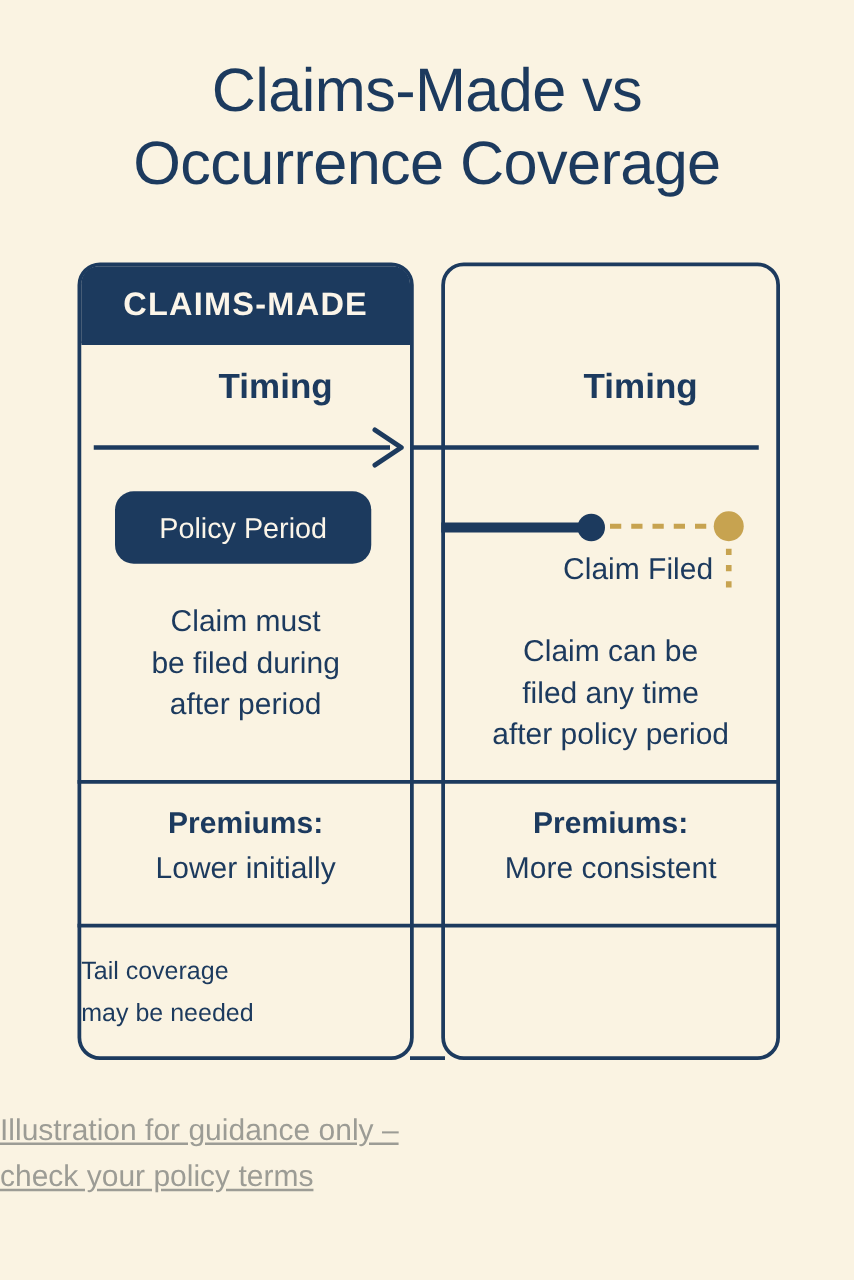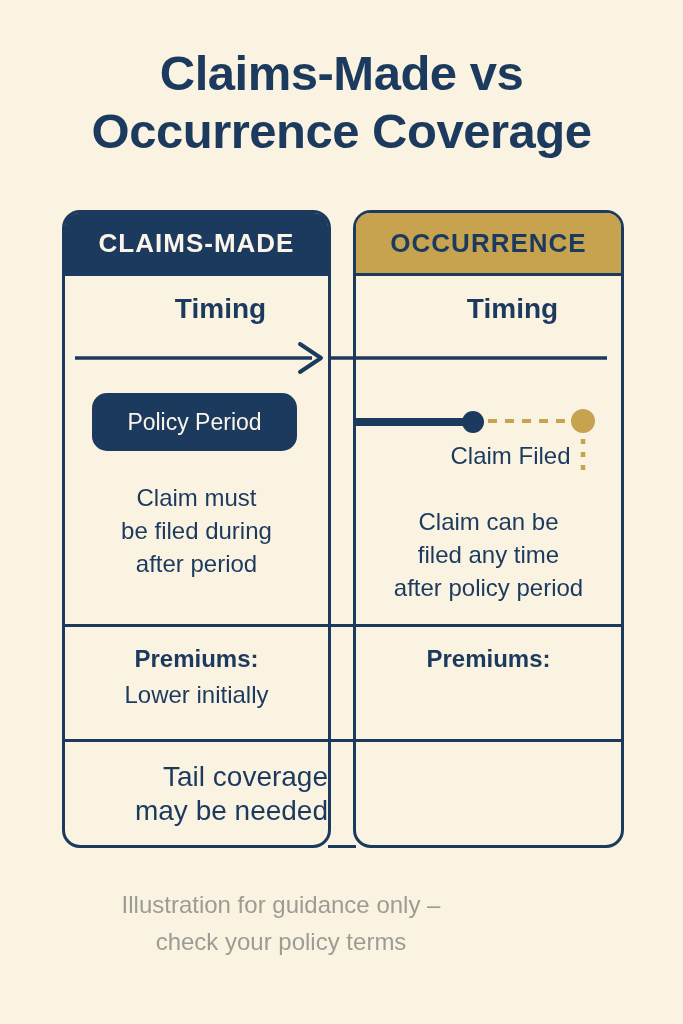--- a/index.html
+++ b/index.html
@@ -15,21 +15,21 @@
     background:var(--background);
     font-family:"Liberation Sans", sans-serif;
     color:var(--navy);
     overflow:hidden;
   }
   .page{position:relative;width:683px;height:1024px;background:var(--background);}
 
   .title{
     position:absolute;top:44px;left:0;width:683px;
     text-align:center;
-    font-size:49px;line-height:58px;font-weight:700;
+    font-size:49px;line-height:58px;font-weight:400;
     letter-spacing:-0.5px;
     color:var(--navy);
     white-space:pre-line;
   }
 
   .table{position:absolute;left:62px;top:210px;width:496px;height:638px;}
 
   .col{
     position:absolute;top:0;height:638px;
     border:3px solid var(--navy);
@@ -75,21 +75,21 @@
   .desc-right{top:292px;}
 
   .premiums{
     position:absolute;top:428px;left:0;right:0;
     text-align:center;font-size:24px;line-height:36px;
   }
   .premiums .label{font-weight:700;}
 
   .note{
     position:absolute;top:547px;left:0;right:0;
-    text-align:right;font-size:28px;line-height:34px;
+    text-align:left;font-size:20px;line-height:34px;
     white-space:pre-line;
   }
 
   .divider{
     position:absolute;left:0;width:562px;height:3px;
     background:var(--navy);
   }
   .divider-1{top:414px;}
   .divider-2{top:529px;}
   .gap-bottom{
@@ -97,23 +97,24 @@
     background:var(--navy);
   }
 
   svg.overlay{
     position:absolute;left:0;top:0;width:562px;height:638px;
     pointer-events:none;
   }
 
   .footer{
     position:absolute;top:886px;left:0;width:562px;
-    text-align:center;font-size:24px;line-height:37px;
+    font-size:24px;line-height:37px;
     color:var(--footer-gray);
     white-space:pre-line;
+    text-decoration:underline;
   }
 </style>
 </head>
 <body>
 
 <div class="page">
 
   <h1 class="title">Claims-Made vs
 Occurrence Coverage</h1>
 
@@ -132,30 +133,28 @@
 after period</div>
       <div class="premiums">
         <div class="label">Premiums:</div>
         <div class="value">Lower initially</div>
       </div>
       <div class="note">Tail coverage
 may be needed</div>
     </section>
 
     <section class="col col-right">
-      <header class="col-header gold">
-        <span>OCCURRENCE</span>
-      </header>
       <div class="timing-label">Timing</div>
       <div class="claim-filed-label">Claim Filed</div>
       <div class="desc desc-right">Claim can be
 filed any time
 after policy period</div>
       <div class="premiums">
         <div class="label">Premiums:</div>
+        <div class="value">More consistent</div>
       </div>
     </section>
 
     <div class="divider divider-1"></div>
     <div class="divider divider-2"></div>
     <div class="gap-bottom"></div>
 
     <svg class="overlay" viewBox="0 0 562 638" aria-hidden="true">
 
       <g>

